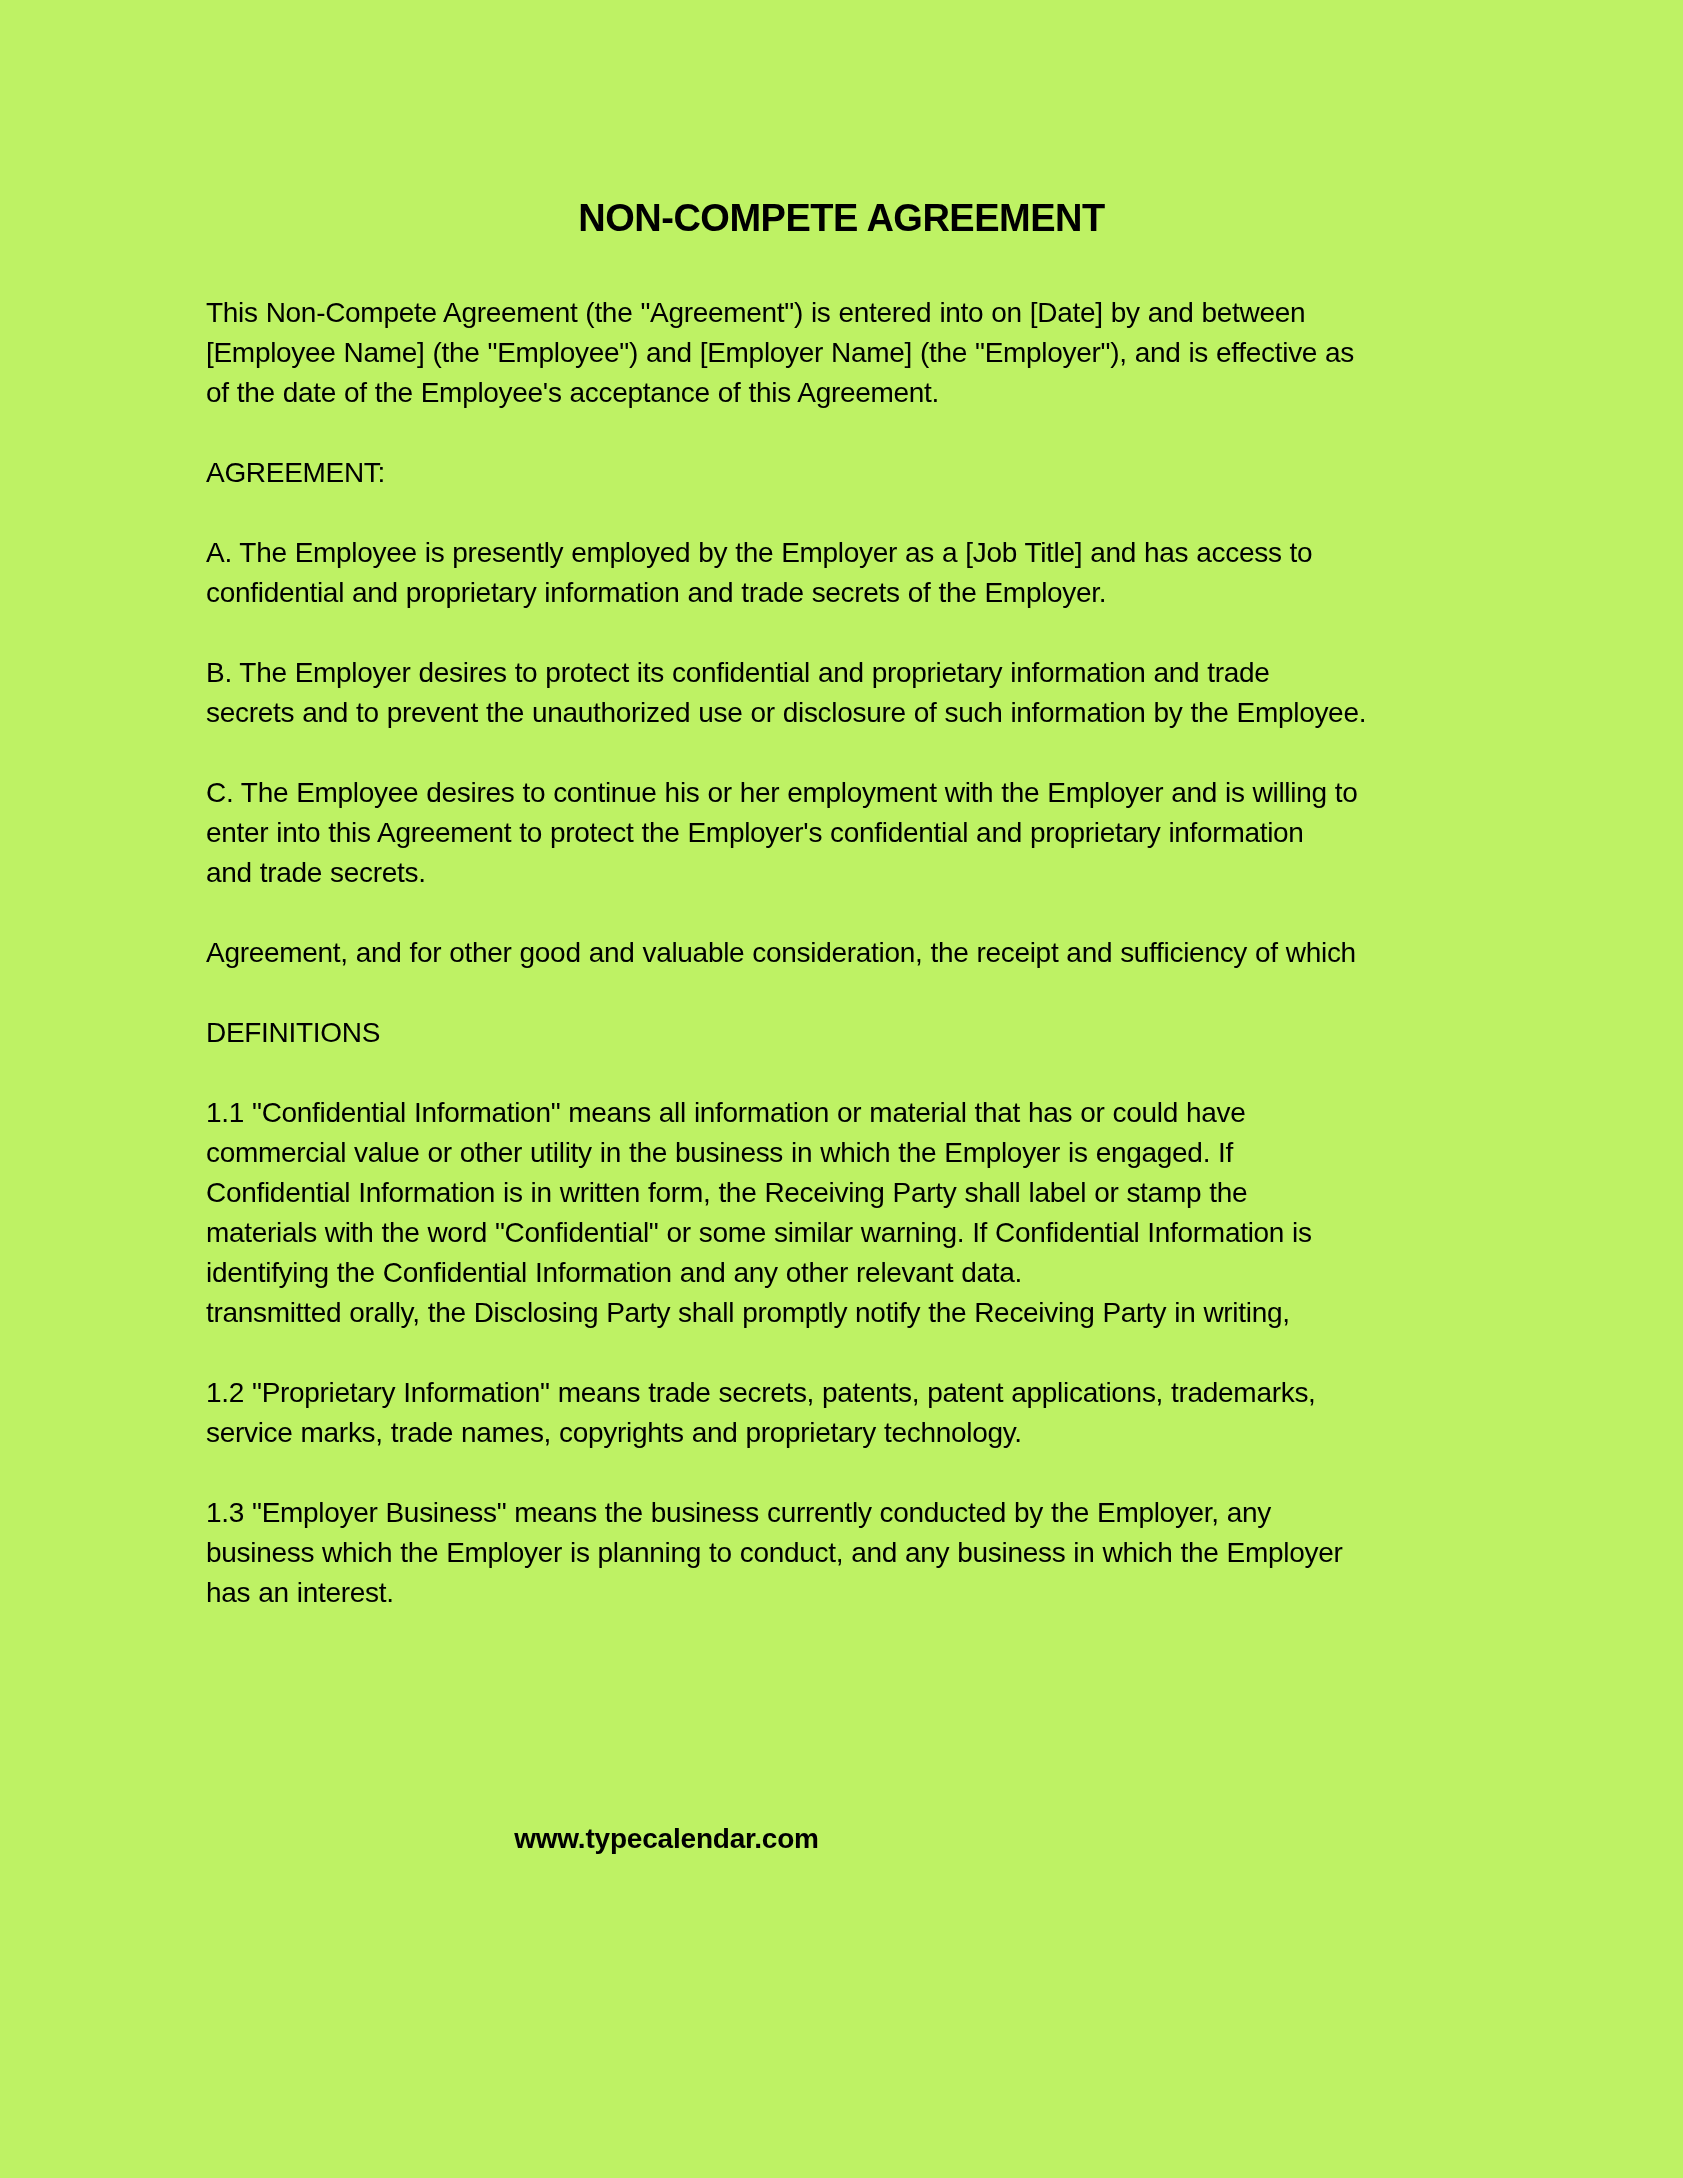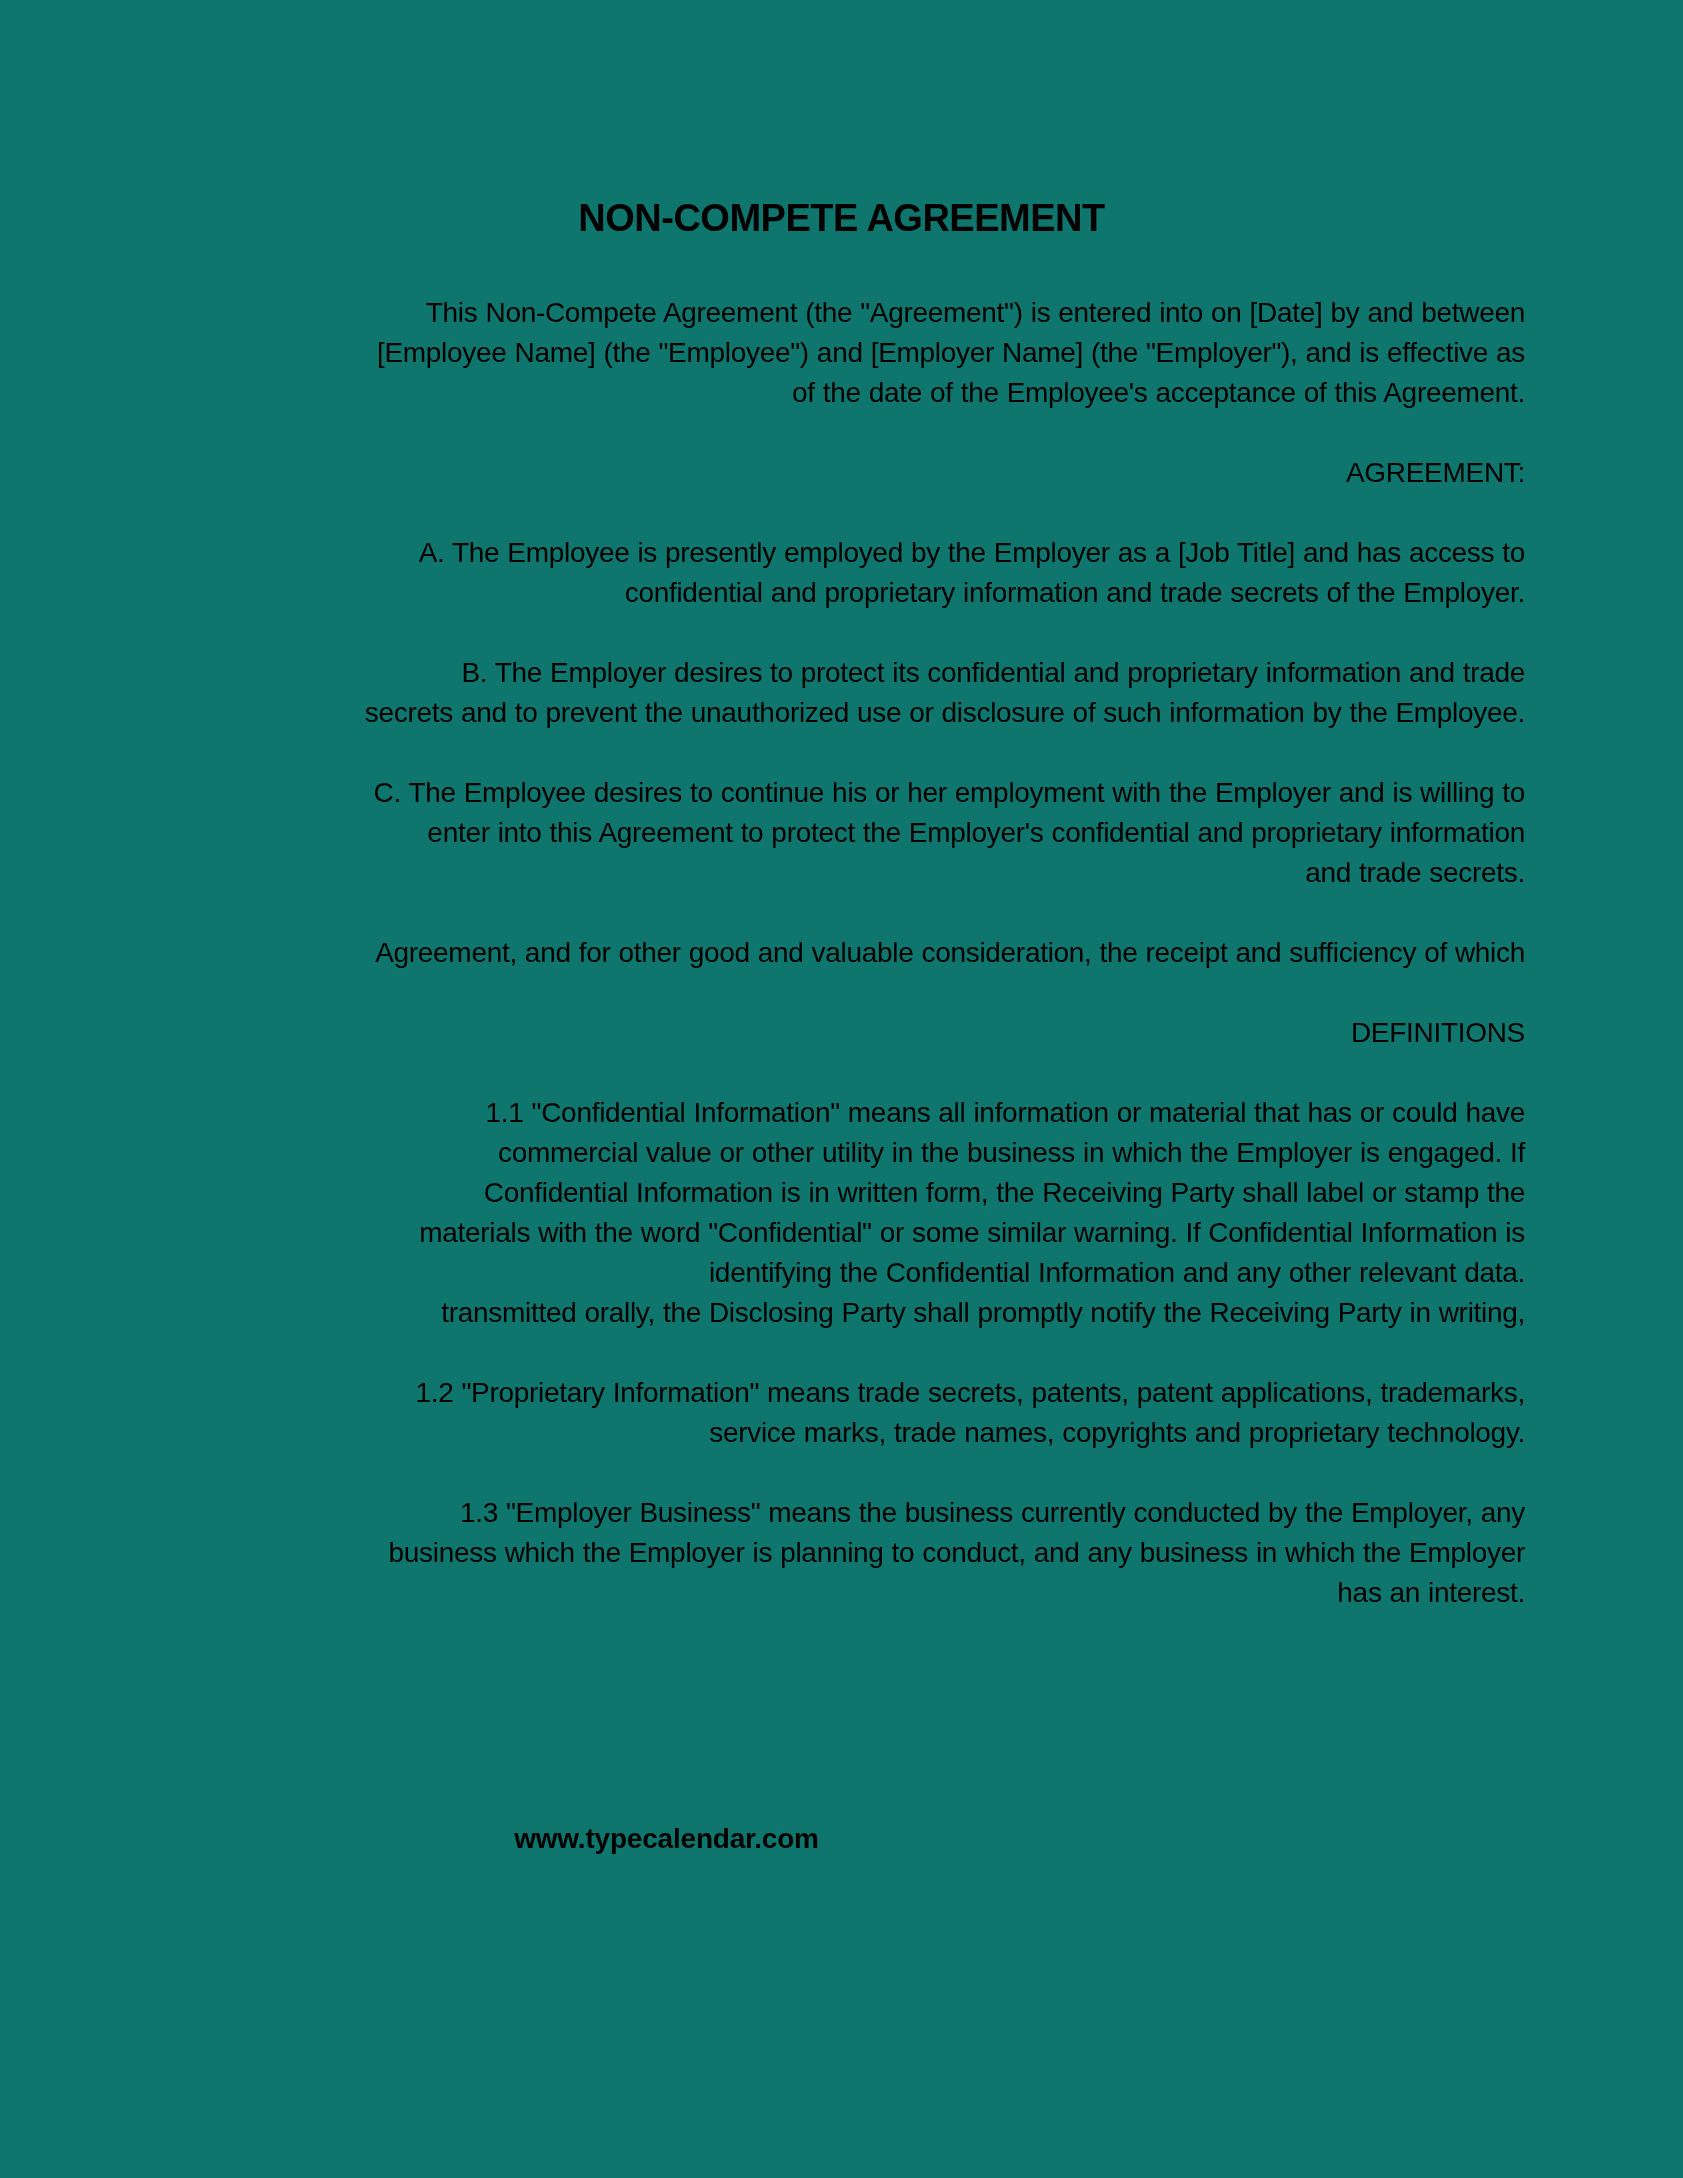--- a/index.html
+++ b/index.html
@@ -1,22 +1,22 @@
 <!DOCTYPE html>
 <html><head>
 <meta charset="utf-8">
 <style>
   html, body { margin: 0; padding: 0; background: #ffffff; }
   body { width: 1683px; height: 2178px; position: relative; overflow: hidden;
          font-family: "Liberation Sans", "DejaVu Sans", sans-serif; color: #000; }
-  .page { position: absolute; left: 0; top: 0; width: 1683px; height: 2178px; background: #0f766e; }
+  .page { position: absolute; left: 0; top: 0; width: 1683px; height: 2178px; background: #bef264; }
   .title { position: absolute; left: 0; width: 1683px; top: 198px; text-align: center;
            font-weight: bold; font-size: 38px; line-height: 40px; letter-spacing: -0.5px; }
   .body { position: absolute; left: 198px; top: 293px; width: 1327px; }
-  .para { margin: 0 0 40px 0; text-align: right; }
+  .para { margin: 0 0 40px 8px; }
   .line { display: block; font-size: 28px; line-height: 40px; height: 40px; white-space: nowrap;
           letter-spacing: -0.3px; word-spacing: 0.5px; }
   .footer { position: absolute; left: 0; width: 1333px; top: 1819px; text-align: center;
             font-weight: bold; font-size: 28px; line-height: 40px; letter-spacing: -0.2px; }
 </style>
 </head>
 <body>
 
 <div class="page">
   <div class="title">NON-COMPETE AGREEMENT</div>

